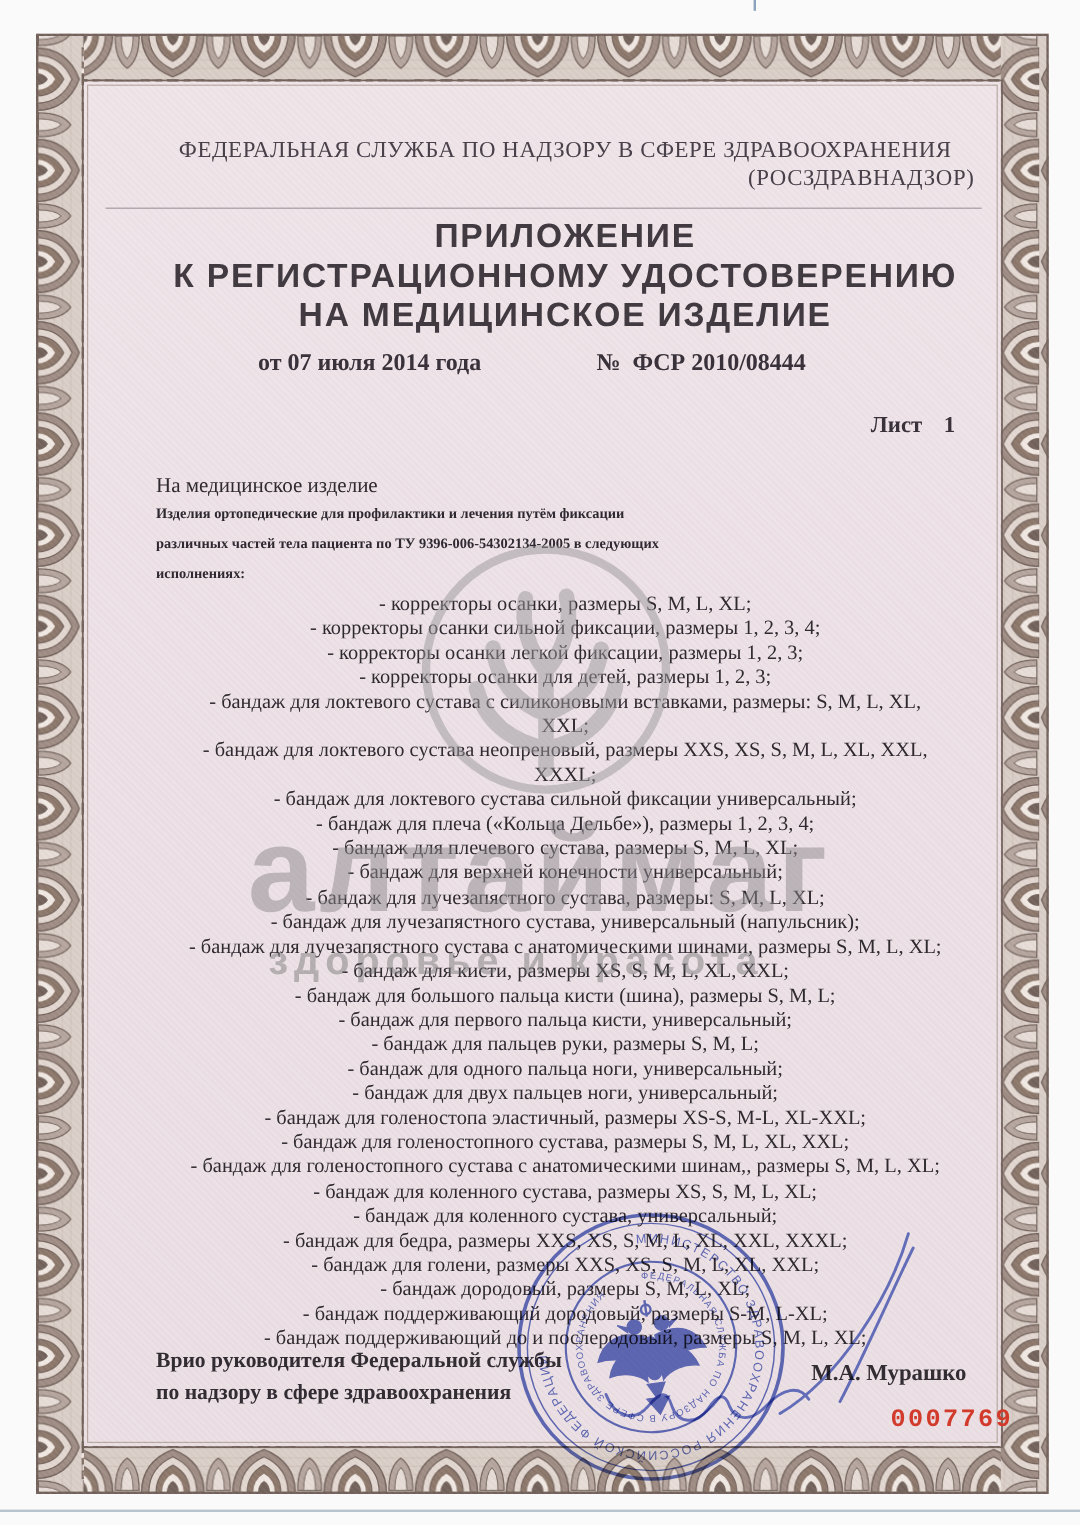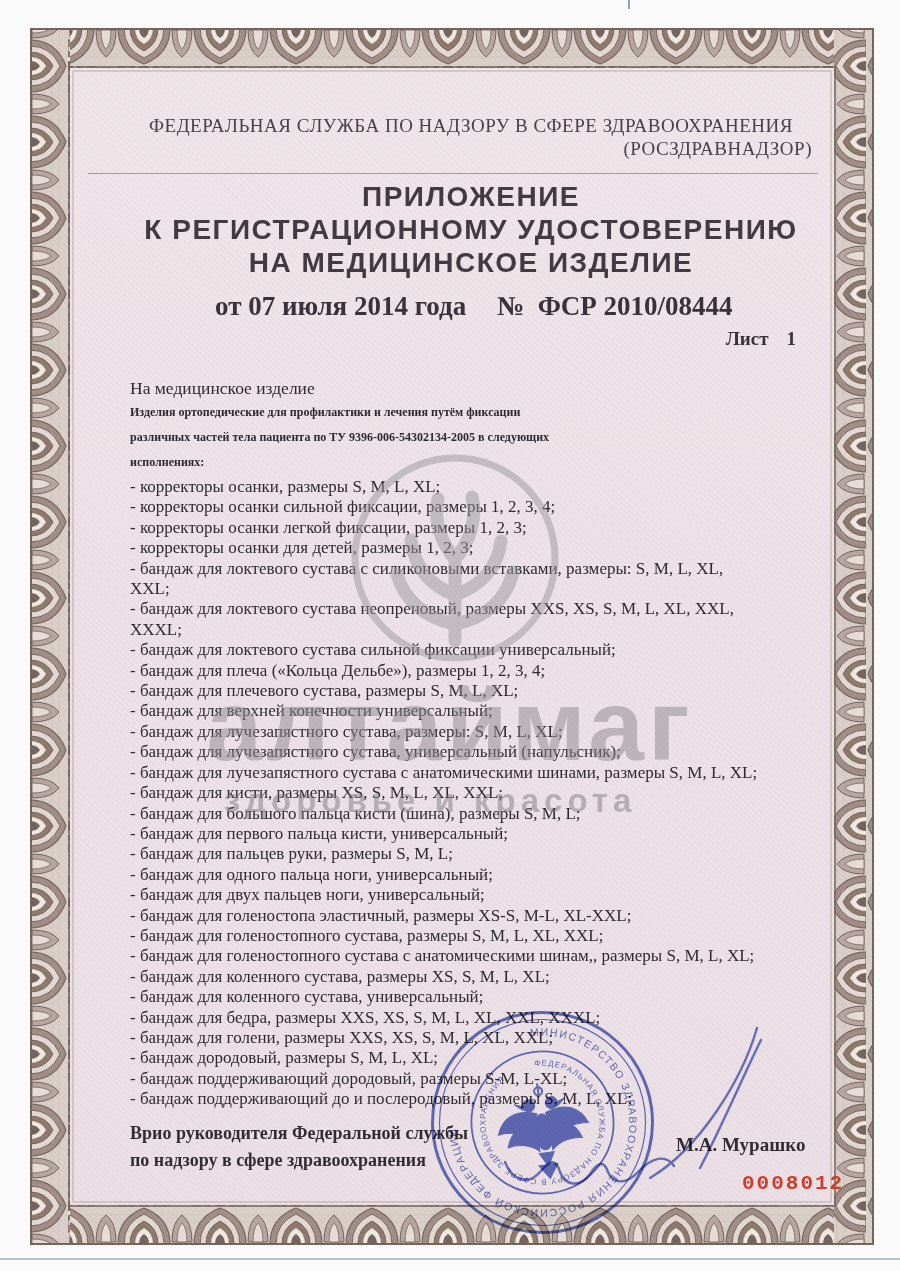--- a/index.html
+++ b/index.html
@@ -8,29 +8,29 @@
         background:linear-gradient(180deg,#efe5e9 0%,#ece1e6 45%,#eadfe4 100%);}
   .cert-texture{position:absolute;inset:0;pointer-events:none;
         background:repeating-linear-gradient(45deg,rgba(255,255,255,.05) 0 2px,rgba(180,150,160,.04) 2px 4px);}
   .border-svg{position:absolute;left:0;top:0;width:844px;height:1217px;}
   .content{position:absolute;left:100px;top:40px;width:682px;color:#2f2a30;}
   .agency{ text-align:center;font-size:19px;line-height:23px;letter-spacing:.5px;color:#49414a;margin-top:46px;}
   .agency2{text-align:right;font-size:19px;line-height:23px;letter-spacing:.5px;color:#49414a;}
   .divider{margin:13px 0 6px -42px;width:730px;border:none;border-top:1.5px solid #a79aa0;}
   .title{ text-align:center;font-family:"Liberation Sans","DejaVu Sans",sans-serif;font-weight:bold;
           font-size:28px;line-height:33px;letter-spacing:1.5px;color:#413a41;}
-  .date-row{position:relative;height:28px;margin-top:12px;font-weight:bold;font-size:27px;color:#39323a;}
+  .date-row{position:relative;height:28px;margin-top:12px;font-weight:bold;font-size:20px;color:#39323a;}
   .date-row .date{position:absolute;left:85px;}
   .date-row .numwrap{position:absolute;left:367px;}
-  .sheet-row{margin-top:9px;text-align:right;padding-right:16px;font-weight:bold;font-size:19px;color:#39323a;}
+  .sheet-row{margin-top:25px;text-align:right;padding-right:16px;font-weight:bold;font-size:19px;color:#39323a;}
   .sheet-row .num{display:inline-block;margin-left:18px;}
   .intro{margin-top:27px;font-size:17.5px;line-height:23px;}
   .product-name{font-weight:bold;font-size:12px;line-height:25px;white-space:pre-line;color:#2e2930;}
   .items{margin-top:2px;}
-  .list-line{font-size:17px;line-height:20.4px;white-space:pre-line;color:#2f2a30;}
+  .list-line{font-size:17px;line-height:20.4px;white-space:pre-line;color:#2f2a30;text-align:center;}
   .signer{position:absolute;left:100px;top:1092px;font-weight:bold;font-size:18px;line-height:27px;color:#322c33;}
   .signer-name{position:absolute;left:646px;top:1106px;font-weight:bold;font-size:19px;color:#322c33;}
   .serial{position:absolute;left:712px;top:1144px;font-family:"Liberation Mono","DejaVu Sans Mono",monospace;
           font-size:21px;letter-spacing:2px;color:#d23b2c;font-weight:bold;}
   .wm-layer{position:absolute;inset:0;pointer-events:none;}
   .wm-logo{position:absolute;left:340px;top:445px;opacity:.5;}
   .wm-brand{position:absolute;left:0;top:668px;width:900px;text-align:center;
             font-family:"Liberation Sans","DejaVu Sans",sans-serif;font-weight:bold;
             font-size:100px;letter-spacing:4px;color:#8d898e;opacity:.5;}
   .wm-tagline{position:absolute;left:0;top:782px;width:860px;text-align:center;
@@ -138,21 +138,21 @@
           <div class="list-line">- бандаж поддерживающий дородовый, размеры S-M, L-XL;</div>
           <div class="list-line">- бандаж поддерживающий до и послеродовый, размеры S, M, L, XL;</div>
         </div>
     </div>
 
     <div class="signer">
       <div>Врио руководителя Федеральной службы</div>
       <div>по надзору в сфере здравоохранения</div>
     </div>
     <div class="signer-name">М.А. Мурашко</div>
-    <div class="serial">0008012</div>
+    <div class="serial">0007769</div>
   </div>
 
   <div class="wm-layer">
     <svg class="wm-logo" width="230" height="230" viewBox="0 0 230 230">
       <circle cx="115" cy="113" r="100" fill="none" stroke="#9a979a" stroke-width="7"></circle>
       <g fill="none" stroke="#9a979a" stroke-width="13" stroke-linecap="round">
         <path d="M115 196 L115 112"></path>
         <path d="M115 150 C 90 141 74 121 71 95"></path>
         <path d="M115 150 C 141 141 158 122 161 96"></path>
         <path d="M115 114 C 100 96 94 75 98 54"></path>

